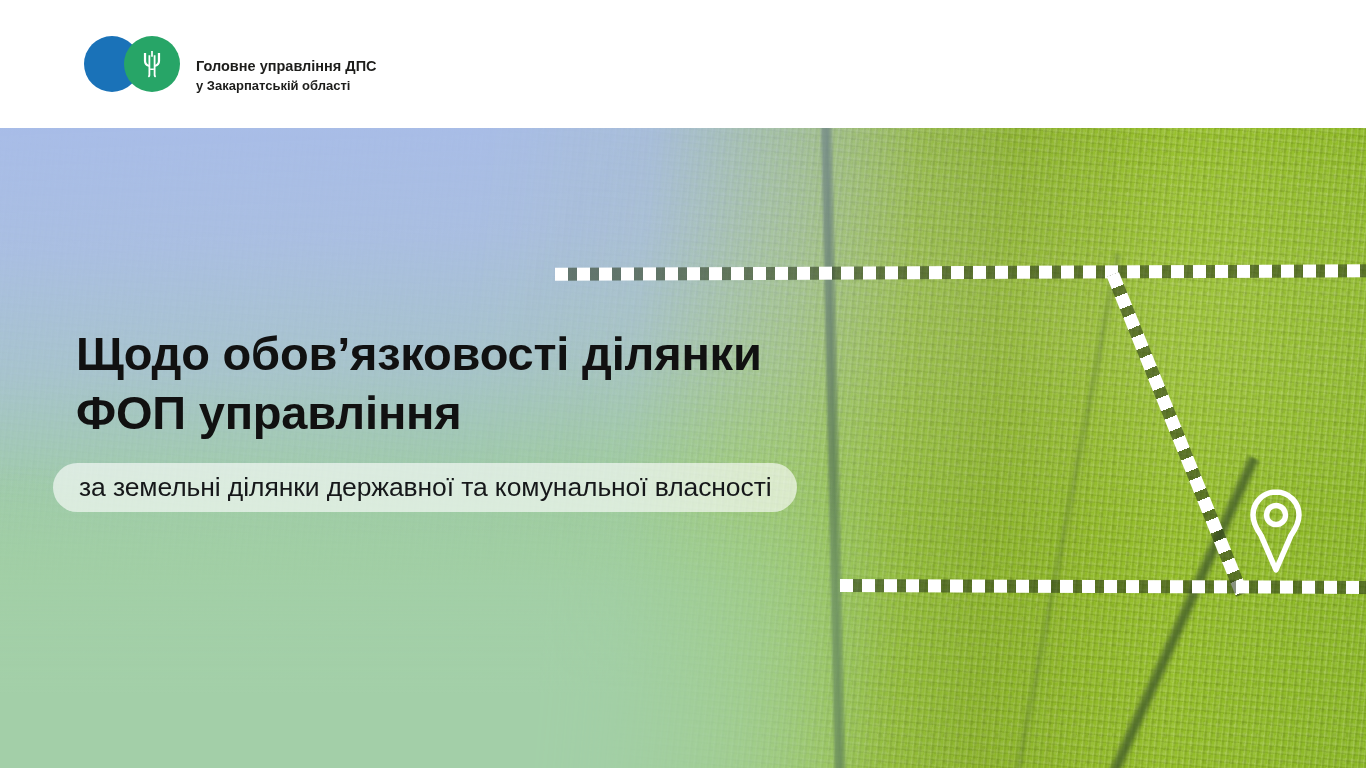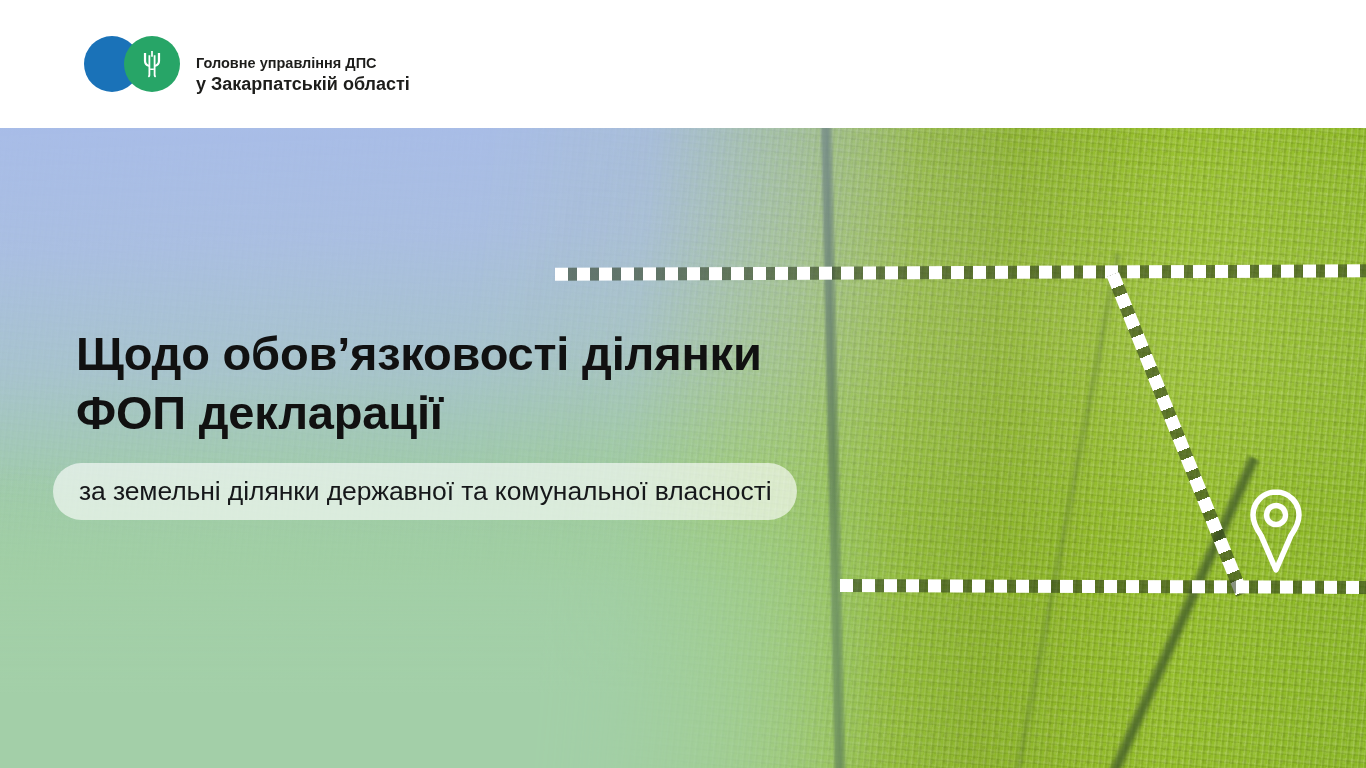--- a/index.html
+++ b/index.html
@@ -57,21 +57,21 @@
     letter-spacing:.1px; line-height:1.15;
     white-space:nowrap;
   }
   .logo-line-2 {
     margin-top:23px;
     font-size:14.5px; font-weight:700;
     line-height:1.33;
     white-space:nowrap;
   }
   .logo-line-3 {
-    font-size:18px; font-weight:700;
+    font-size:13px; font-weight:700;
     line-height:1.33;
     white-space:nowrap;
   }
 
   
   .hero {
     position:absolute; left:0; top:128px;
     width:1366px; height:640px;
     overflow:hidden;
     background:#8fbe2a;
@@ -227,21 +227,21 @@
     font-size:47px;
     font-weight:700;
     line-height:1.26;
     letter-spacing:-.2px;
   }
   .headline-line { display:block; white-space:nowrap; }
 
   .subtitle-pill {
     position:absolute;
     left:53px; top:335px;
-    height:57px;
+    height:49px;
     padding:0 26px;
     display:flex; align-items:center;
     border-radius:30px;
     background:rgba(255,255,255,.62);
     color:#16181a;
     font-size:26.5px;
     font-weight:400;
     letter-spacing:-.1px;
     white-space:nowrap;
     pointer-events:auto;
@@ -295,20 +295,20 @@
 
     <div class="tint"></div>
     <div class="tint-bottom"></div>
 
   </div>
 
   <div class="copy">
 
     <h1 class="headline">
       <span class="headline-line">Щодо обов’язковості ділянки</span>
-      <span class="headline-line">ФОП декларації</span>
+      <span class="headline-line">ФОП управління</span>
     </h1>
 
     <div class="subtitle-pill">за земельні ділянки державної та комунальної власності</div>
 
   </div>
 
 </div>
 
 </body></html>

